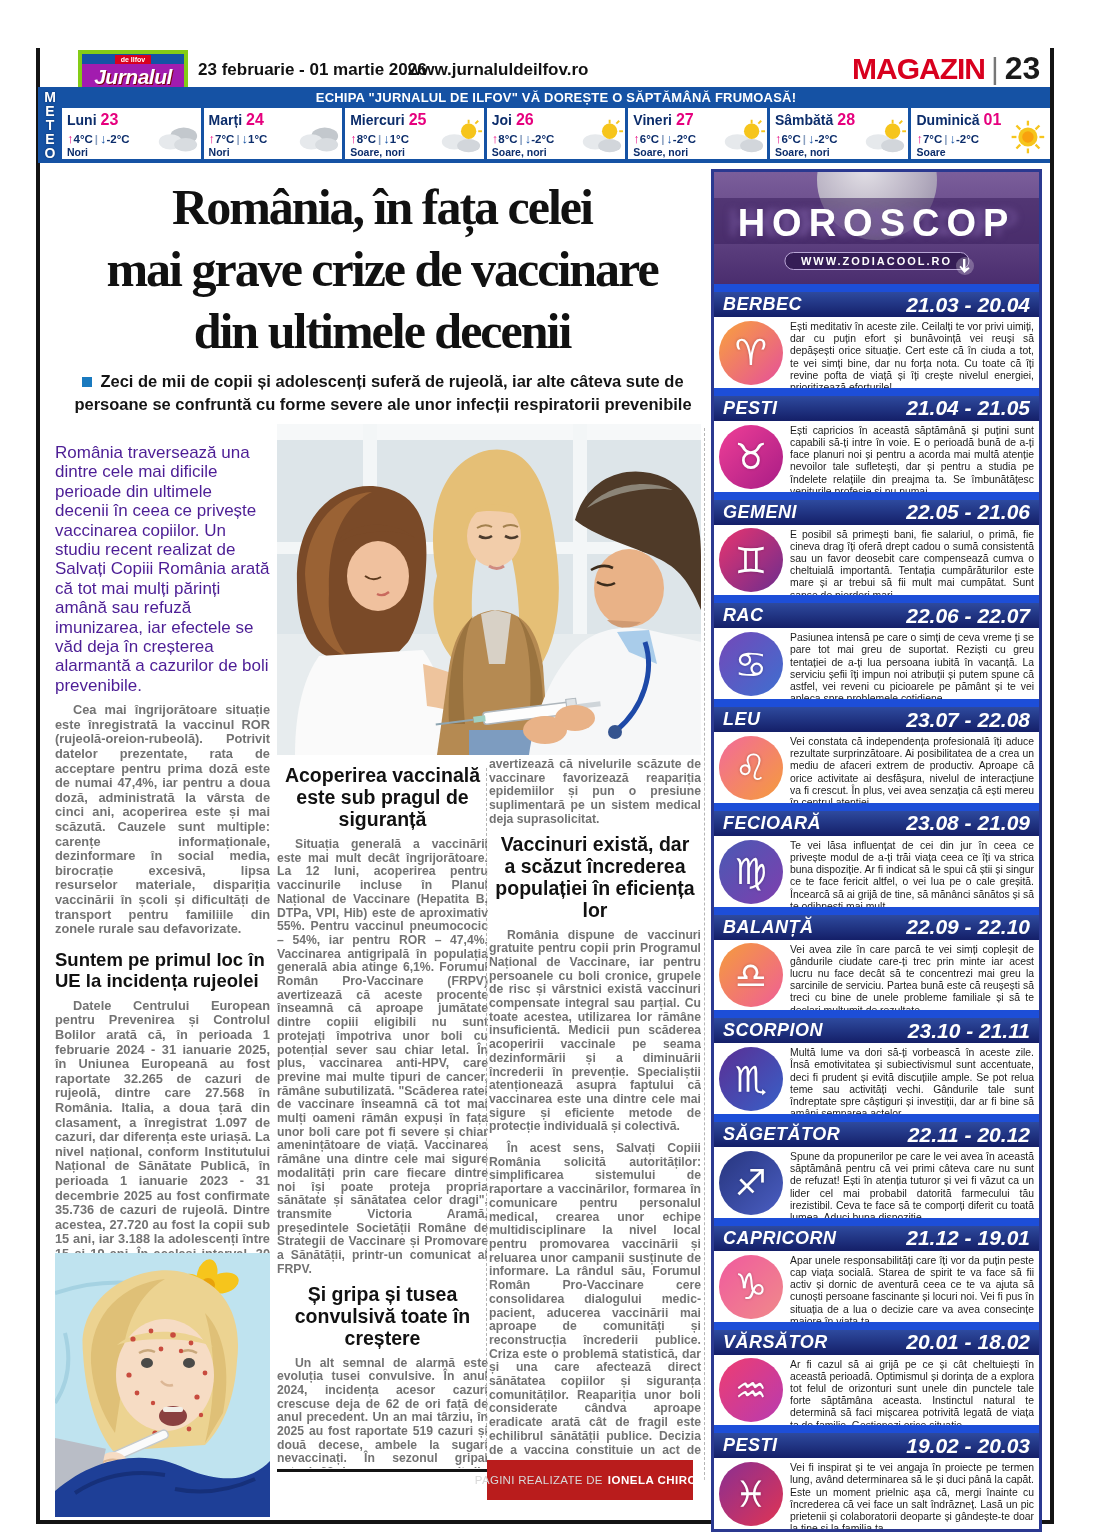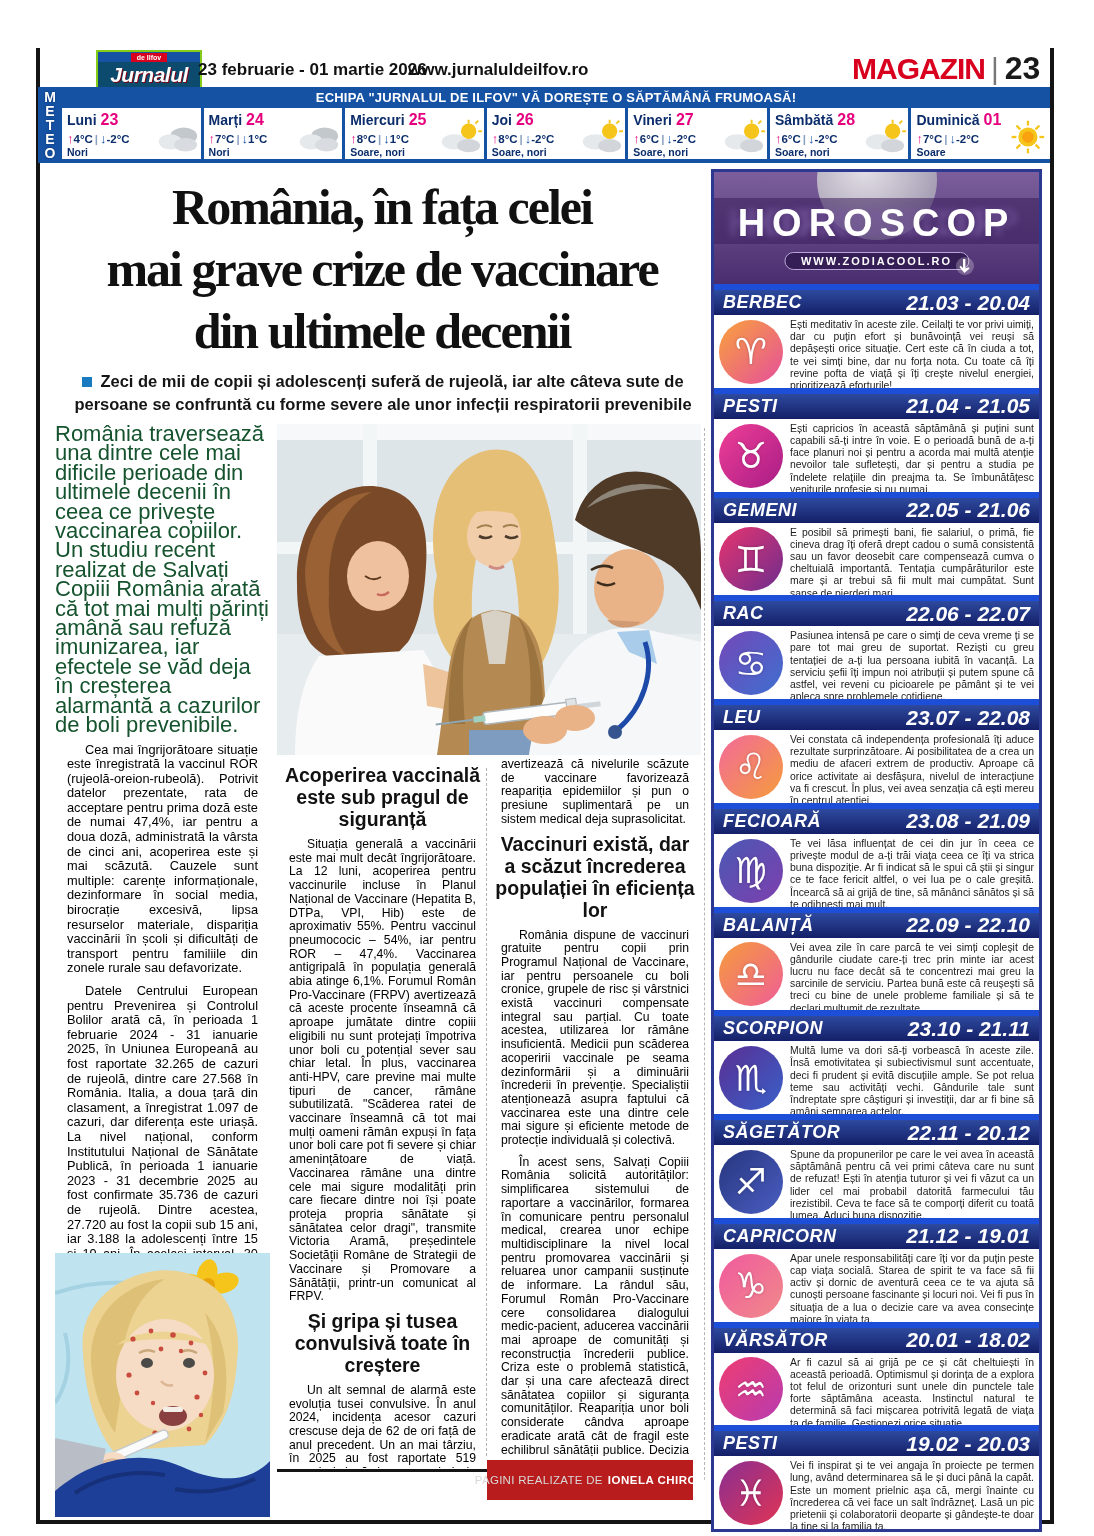--- a/index.html
+++ b/index.html
@@ -6,21 +6,21 @@
   .page{position:relative;width:1094px;height:1536px;background:#fff;margin:0 auto;
         font-family:"Liberation Sans",sans-serif;overflow:hidden;}
   .abs{position:absolute;}
 
   
   .frame-left{left:36px;top:48px;width:4px;height:1476px;background:#141414;}
   .frame-right{left:1050px;top:48px;width:4px;height:1476px;background:#141414;}
   .frame-bottom{left:36px;top:1520px;width:1018px;height:4px;background:#141414;}
 
   
-  .logo{left:96px;top:50px;width:102px;height:40px;background:#0c4a6e;border:2px solid #84cc16;}
+  .logo{left:78px;top:50px;width:102px;height:40px;background:#a21caf;border:4px solid #84cc16;}
   .logo-top{height:10px;background:#1552a4;display:flex;align-items:center;justify-content:center;}
   .logo-top span{background:#d8001e;color:#fff;font-size:7px;font-weight:bold;padding:0 6px;line-height:9px;}
   .logo-name{color:#fff;font-weight:bold;font-style:italic;font-size:21px;text-align:center;line-height:26px;
              text-shadow:1px 1px 0 #7c000e;letter-spacing:-0.5px;}
   .hdr-date{left:198px;top:60px;font-size:17px;font-weight:bold;color:#111;}
   .hdr-url{left:408px;top:60px;font-size:17px;font-weight:bold;color:#111;}
   .hdr-brand{left:852px;top:50px;font-size:30px;font-weight:bold;white-space:nowrap;}
   .hdr-brand .mag{color:#d8001e;letter-spacing:-1px;}
   .hdr-brand .sep{color:#777;font-weight:normal;margin:0 6px;}
   .hdr-brand .num{color:#1a1a1a;font-size:32px;}
@@ -43,22 +43,22 @@
 
   
   .headline{left:58px;top:176px;width:648px;text-align:center;color:#111;
             font-family:"Liberation Serif",serif;font-weight:bold;font-size:50px;line-height:62px;letter-spacing:-2px;}
   .headline div{white-space:nowrap;}
   .subtitle{left:64px;top:370px;width:638px;text-align:center;font-size:16.5px;font-weight:bold;color:#151515;line-height:23px;}
   .bullet{display:inline-block;width:10px;height:10px;background:#1a7abf;margin-right:8px;}
 
   
   .col-left{left:55px;top:424px;width:215px;}
-  .intro{font-size:22px;line-height:19.4px;color:#14532d;}
-  .bp{font-size:12.8px;line-height:14.6px;color:#000000;text-align:justify;text-indent:18px;margin:8px 12px 0;}
+  .intro{font-size:17px;line-height:19.4px;color:#4c1d95;margin-top:19px;}
+  .bp{font-size:12.8px;line-height:14.6px;color:#737373;text-align:justify;text-indent:18px;margin:8px 0 0;font-weight:bold;}
   .h-left{font-size:18.5px;line-height:21px;font-weight:bold;color:#111;margin:12px 0 2px;}
   .col-mid{left:277px;top:758px;width:211px;height:710px;overflow:hidden;}
   .col-right{left:489px;top:758px;width:212px;height:698px;overflow:hidden;}
   .col-mid .bp,.col-right .bp{font-size:12.2px;line-height:13.7px;}
   .h-col{font-size:19.5px;line-height:22px;font-weight:bold;color:#111;text-align:center;margin:6px 6px 4px;}
   .vdash{border-left:1px dashed #b5b5b5;width:0;}
   .vd1{left:486px;top:768px;height:688px;}
   .vd2{left:704px;top:428px;height:1052px;}
   .hr-art{left:277px;top:1469px;width:212px;height:3px;background:#141414;}
   .credit{left:487px;top:1460px;width:206px;height:40px;background:#b91c1c;color:#fff;
@@ -76,21 +76,21 @@
   .horo-head{height:112px;flex:0 0 112px;background:linear-gradient(#7b5e9b,#4a2d6e);position:relative;overflow:hidden;}
   .moon{position:absolute;left:50%;top:-52px;transform:translateX(-50%);width:120px;height:120px;border-radius:50%;
         background:radial-gradient(circle at 40% 40%,#efefef,#b9b4c2 60%,#8d86a0);opacity:0.9;}
   .horo-band{position:absolute;left:0;top:26px;width:100%;height:46px;background:rgba(58,31,92,0.55);}
   .horo-title{position:absolute;left:0;top:30px;width:100%;text-align:center;color:#fff;font-size:38px;
         font-weight:bold;letter-spacing:7px;text-shadow:-10px 0 6px rgba(120,90,160,0.55),10px 0 6px rgba(120,90,160,0.55);}
   .zodia-pill{position:absolute;left:50%;top:80px;transform:translateX(-50%);background:#351d56;color:#fff;
         border:1px solid #b9a6d6;border-radius:11px;font-size:11px;font-weight:bold;letter-spacing:2px;
         padding:2px 16px;white-space:nowrap;}
   .hand{position:absolute;left:74%;top:84px;width:20px;height:20px;}
-  .zentry{flex:1 1 0;min-height:0;display:flex;flex-direction:column;border-top:6px solid #1d4ed8;overflow:hidden;}
+  .zentry{flex:1 1 0;min-height:0;display:flex;flex-direction:column;border-top:8px solid #1d4ed8;overflow:hidden;}
   .zbar{height:25px;flex:0 0 25px;background:linear-gradient(#2e4a9e,#141f68);display:flex;align-items:center;
         justify-content:space-between;padding:0 9px;color:#fff;}
   .zname{font-weight:bold;font-style:italic;font-size:18px;letter-spacing:0.5px;}
   .zdates{font-weight:bold;font-style:italic;font-size:21px;}
   .zbody{flex:1;display:flex;min-height:0;padding:3px 5px 2px 5px;}
   .zicon{flex:0 0 64px;width:64px;height:64px;border-radius:50%;align-self:center;margin-right:7px;
         display:flex;align-items:center;justify-content:center;color:#fff;font-size:36px;
         font-family:"DejaVu Sans",sans-serif;text-shadow:0 0 3px rgba(0,0,0,0.25);}
   .ztext{flex:1;font-size:10.4px;line-height:12.2px;text-align:justify;color:#1c1c1c;padding-top:1px;}
   .z0{background:linear-gradient(135deg,#f9a23c,#e54f9b);}
@@ -300,20 +300,21 @@
         <line x1="158" y1="288" x2="196" y2="288" stroke="#8fa6b2" stroke-width="2"></line>
       </g>
       <ellipse cx="298" cy="294" rx="20" ry="13" fill="#e9b287"></ellipse>
       <ellipse cx="268" cy="306" rx="22" ry="14" fill="#e9b287"></ellipse>
     </svg>
   </div>
 
   <div class="abs col-left">
     <div class="intro">România traversează una dintre cele mai dificile perioade din ultimele decenii în ceea ce privește vaccinarea copiilor. Un studiu recent realizat de Salvați Copiii România arată că tot mai mulți părinți amână sau refuză imunizarea, iar efectele se văd deja în creșterea alarmantă a cazurilor de boli prevenibile.</div>
     <p class="bp">Cea mai îngrijorătoare situație este înregistrată la vaccinul ROR (rujeolă-oreion-rubeolă). Potrivit datelor prezentate, rata de acceptare pentru prima doză este de numai 47,4%, iar pentru a doua doză, administrată la vârsta de cinci ani, acoperirea este și mai scăzută. Cauzele sunt multiple: carențe informaționale, dezinformare în social media, birocrație excesivă, lipsa resurselor materiale, dispariția vaccinării în școli și dificultăți de transport pentru familiile din zonele rurale sau defavorizate.</p>
+    <div class="h-left">Suntem pe primul loc în UE la incidența rujeolei</div>
     <p class="bp">Datele Centrului European pentru Prevenirea și Controlul Bolilor arată că, în perioada 1 februarie 2024 - 31 ianuarie 2025, în Uniunea Europeană au fost raportate 32.265 de cazuri de rujeolă, dintre care 27.568 în România. Italia, a doua țară din clasament, a înregistrat 1.097 de cazuri, dar diferența este uriașă. La nivel național, conform Institutului Național de Sănătate Publică, în perioada 1 ianuarie 2023 - 31 decembrie 2025 au fost confirmate 35.736 de cazuri de rujeolă. Dintre acestea, 27.720 au fost la copii sub 15 ani, iar 3.188 la adolescenți între 15 și 19 ani. În același interval, 30 de persoane, copii și adulți, au murit din cauza bolii.</p>
   </div>
 
   <div class="abs col-mid">
     <div class="h-col">Acoperirea vaccinală este sub pragul de siguranță</div>
     <p class="bp">Situația generală a vaccinării este mai mult decât îngrijorătoare. La 12 luni, acoperirea pentru vaccinurile incluse în Planul Național de Vaccinare (Hepatita B, DTPa, VPI, Hib) este de aproximativ 55%. Pentru vaccinul pneumococic – 54%, iar pentru ROR – 47,4%. Vaccinarea antigripală în populația generală abia atinge 6,1%. Forumul Român Pro-Vaccinare (FRPV) avertizează că aceste procente înseamnă că aproape jumătate dintre copiii eligibili nu sunt protejați împotriva unor boli cu potențial sever sau chiar letal. În plus, vaccinarea anti-HPV, care previne mai multe tipuri de cancer, rămâne subutilizată. "Scăderea ratei de vaccinare înseamnă că tot mai mulți oameni rămân expuși în fața unor boli care pot fi severe și chiar amenințătoare de viață. Vaccinarea rămâne una dintre cele mai sigure modalități prin care fiecare dintre noi își poate proteja propria sănătate și sănătatea celor dragi", transmite Victoria Aramă, președintele Societății Române de Strategii de Vaccinare și Promovare a Sănătății, printr-un comunicat al FRPV.</p>
     <div class="h-col">Și gripa și tusea convulsivă toate în creștere</div>
     <p class="bp">Un alt semnal de alarmă este evoluția tusei convulsive. În anul 2024, incidența acesor cazuri crescuse deja de 62 de ori față de anul precedent. Un an mai târziu, în 2025 au fost raportate 519 cazuri și două decese, ambele la sugari nevaccinați. În sezonul gripal actual, 68 de persoane au murit din cauza complicațiilor gripei. Specialiștii</p>
   </div>
 

